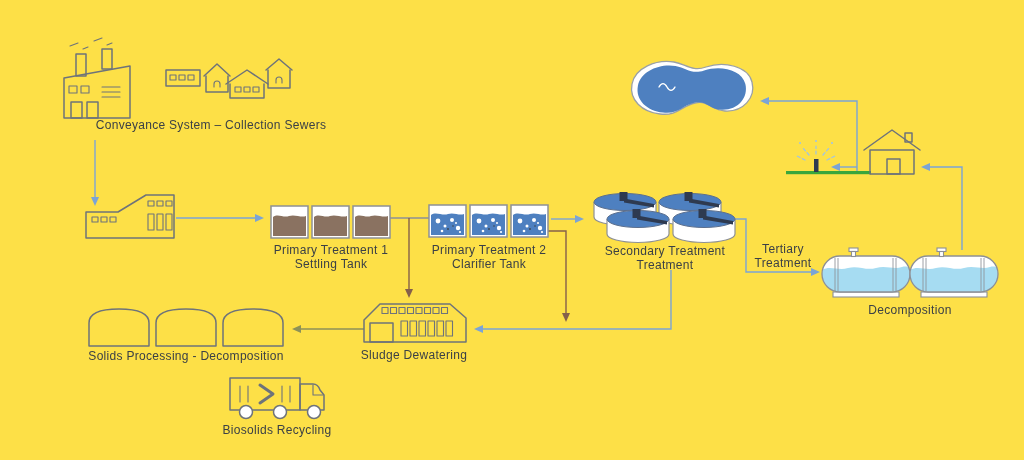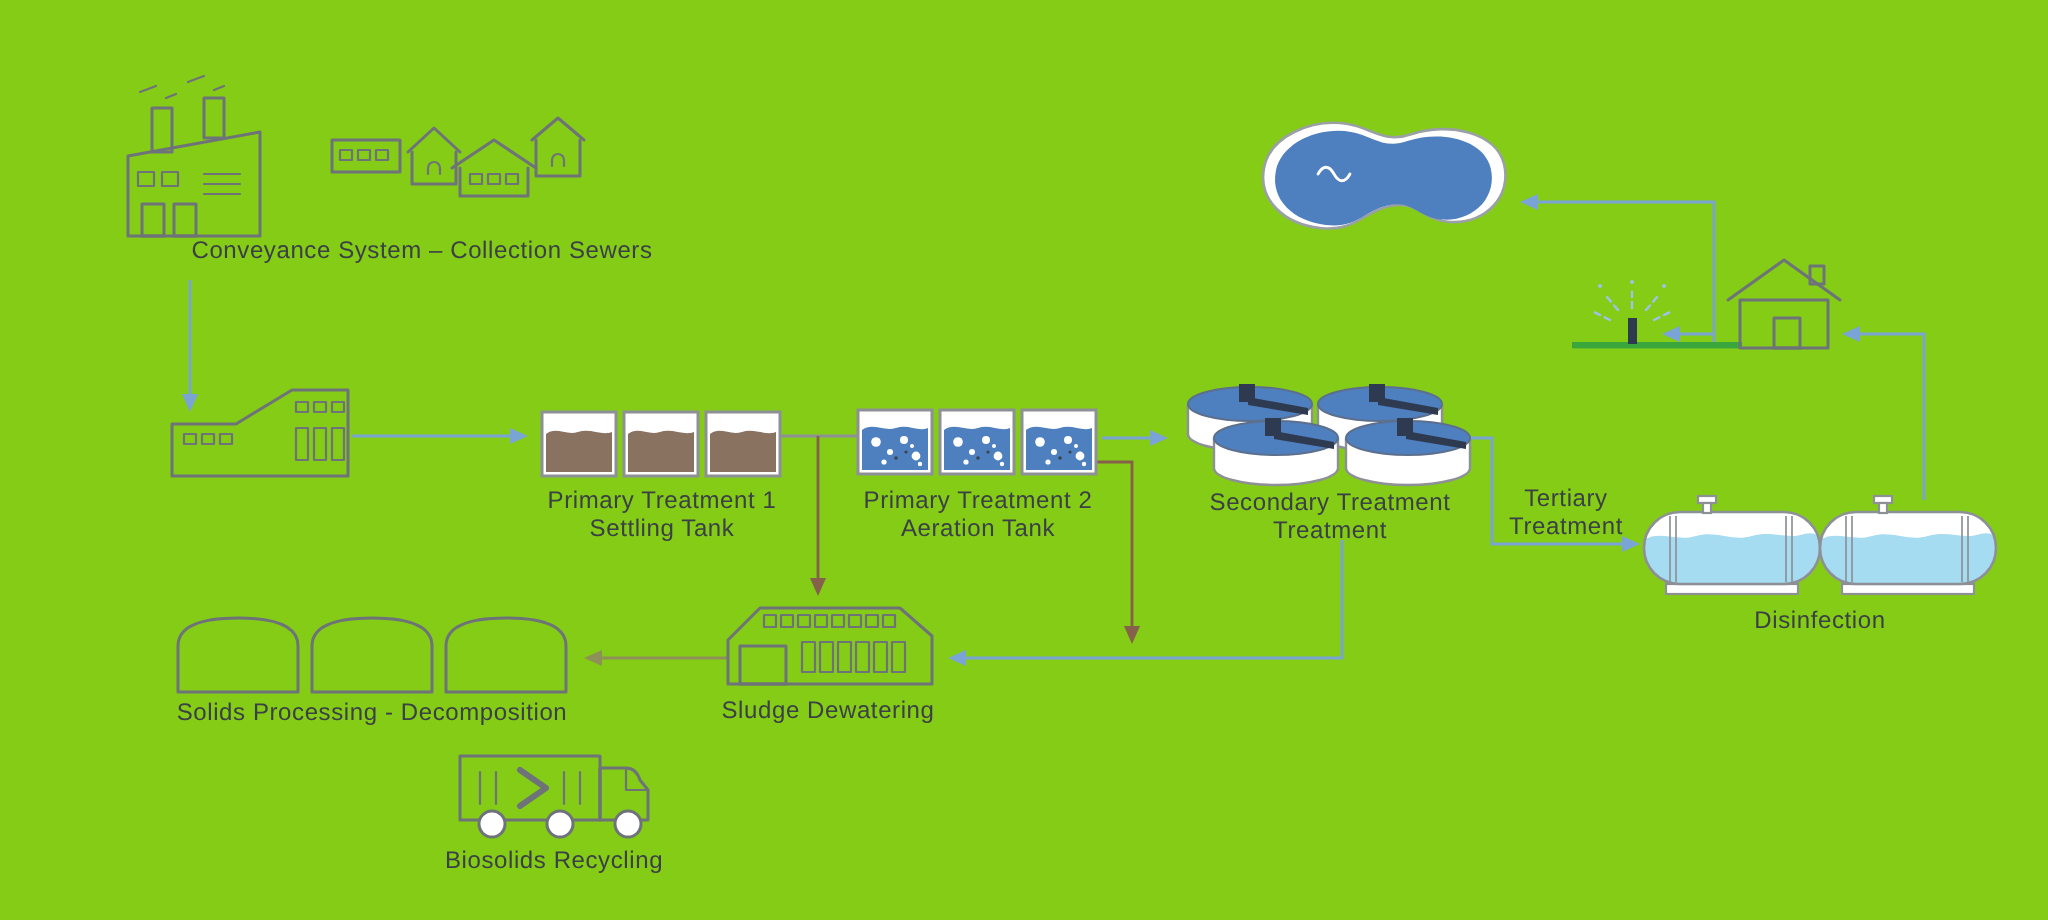--- a/index.html
+++ b/index.html
@@ -1,17 +1,17 @@
 <!DOCTYPE html>
 <html style="--arrow-blue: #7ba4d6; --arrow-brown: #85604b; --arrow-olive: #8d9158; --outline-gray: #6e737a; --tank-border: #8d9096; --text: #3b4046; --sludge-brown: #8a7261; --water-blue: #4e80c0; --clarifier-dark: #2e3a50; --light-water: #a6dcf2; --grass-green: #3aa63c; --spray-blue: #9cc3ea;"><head>
 <meta charset="utf-8">
 <style>
   html,body{margin:0;padding:0;background:#fff;}
   .canvas{
-    position:relative;width:1024px;height:460px;background:#84cc16;overflow:hidden;
+    position:relative;width:1024px;height:460px;background:#fde047;overflow:hidden;
     font-family:"Liberation Sans", sans-serif;color:var(--text,#3b4046);
   }
   .scene{position:absolute;left:0;top:0;}
   .label{
     position:absolute;transform:translateX(-50%);text-align:center;
     font-size:12px;line-height:13.5px;letter-spacing:.3px;color:var(--text,#3b4046);
     white-space:nowrap;
   }
   
   .ol{fill:none;stroke:var(--outline-gray,#6e737a);stroke-width:1.5;stroke-linecap:round;stroke-linejoin:round;}
@@ -313,34 +313,34 @@
   <div class="label" style="left:211px;top:119px">Conveyance System – Collection Sewers</div>
 
 
   <div class="label" style="left:331px;top:244px">
     <div>Primary Treatment 1</div>
     <div>Settling Tank</div>
   </div>
 
   <div class="label" style="left:489px;top:244px">
     <div>Primary Treatment 2</div>
-    <div>Aeration Tank</div>
+    <div>Clarifier Tank</div>
   </div>
 
   <div class="label" style="left:665px;top:245px">
     <div>Secondary Treatment</div>
     <div>Treatment</div>
   </div>
 
   <div class="label" style="left:783px;top:243px">
     <div>Tertiary</div>
     <div>Treatment</div>
   </div>
 
-  <div class="label" style="left:910px;top:304px">Disinfection</div>
+  <div class="label" style="left:910px;top:304px">Decomposition</div>
 
 
 
   <div class="label" style="left:414px;top:349px">Sludge Dewatering</div>
 
   <div class="label" style="left:186px;top:350px">Solids Processing - Decomposition</div>
 
   <div class="label" style="left:277px;top:424px">Biosolids Recycling</div>
 
 </div>

